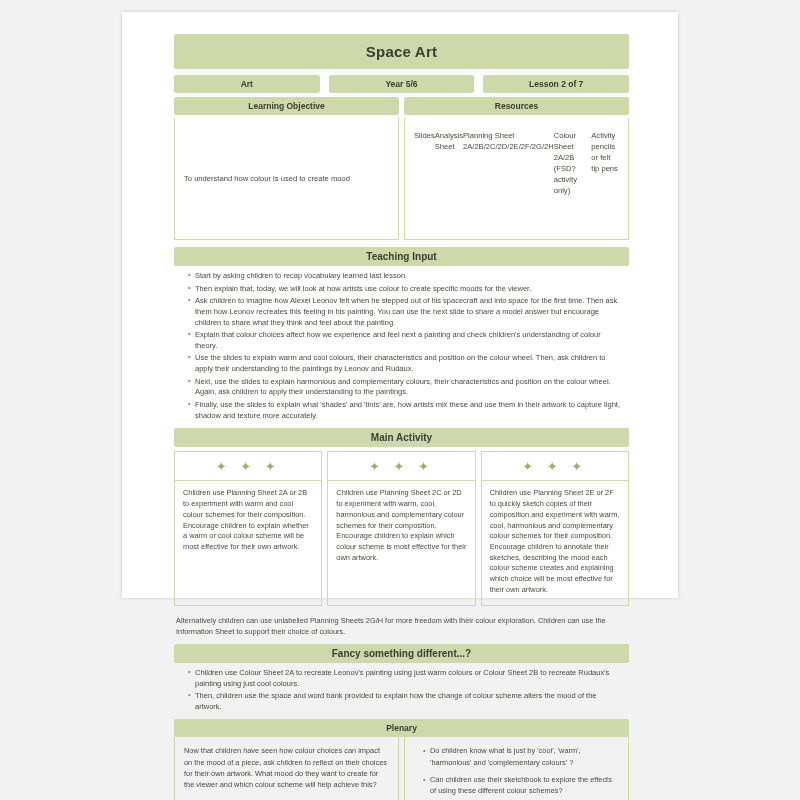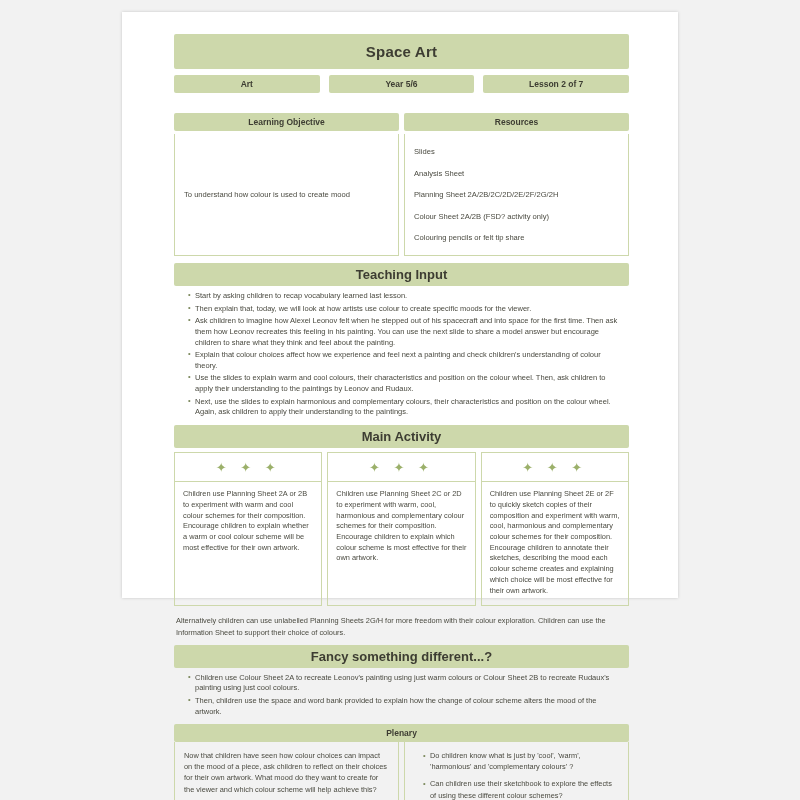--- a/index.html
+++ b/index.html
@@ -51,30 +51,30 @@
     margin-top: 6px;
     align-items: center;
   }
   .meta-cell {
     width: 32%;
     font-size: 8.5px;
     padding: 4px 0;
   }
   .two-head {
     display: flex;
-    margin-top: 20px;
+    margin-top: 4px;
     gap: 5px;
   }
   .two-head .bar {
     flex: 1;
     font-size: 8.5px;
     padding: 4px 0;
   }
   .section-bar {
-    font-size: 13px;
+    font-size: 10px;
     padding: 4px 0;
     margin-top: 7px;
   }
   
   .obj-res {
     display: flex;
     gap: 5px;
     margin-top: 3px;
   }
   .obj-box, .res-box {
@@ -89,22 +89,22 @@
   .obj-box {
     flex: 1;
     display: flex;
     align-items: center;
     min-height: 122px;
   }
   .res-box {
     flex: 1;
     min-height: 122px;
     display: flex;
-    flex-direction: column;
-    justify-content: space-between;
+    flex-direction: row;
+    justify-content: flex-start;
     padding-top: 10px;
     padding-bottom: 10px;
   }
   .res-box div { padding: 2px 0; }
   
   .bullets {
     margin: 5px 0 0 0;
     padding: 0 4px 0 14px;
     list-style: none;
     font-size: 7.5px;
@@ -217,32 +217,33 @@
         <div class="bar">Resources</div>
       </div>
 
       <div class="obj-res">
         <div class="obj-box">To understand how colour is used to create mood</div>
         <div class="res-box">
           <div>Slides</div>
           <div>Analysis Sheet</div>
           <div>Planning Sheet 2A/2B/2C/2D/2E/2F/2G/2H</div>
           <div>Colour Sheet 2A/2B (FSD? activity only)</div>
-          <div>Colouring pencils or felt tip share</div>
+          <div>Activity pencils or felt tip pens</div>
         </div>
       </div>
 
       <div class="bar section-bar">Teaching Input</div>
       <ul class="bullets">
         <li>Start by asking children to recap vocabulary learned last lesson.</li>
         <li>Then explain that, today, we will look at how artists use colour to create specific moods for the viewer.</li>
         <li>Ask children to imagine how Alexei Leonov felt when he stepped out of his spacecraft and into space for the first time. Then ask them how Leonov recreates this feeling in his painting. You can use the next slide to share a model answer but encourage children to share what they think and feel about the painting.</li>
         <li>Explain that colour choices affect how we experience and feel next a painting and check children's understanding of colour theory.</li>
         <li>Use the slides to explain warm and cool colours, their characteristics and position on the colour wheel. Then, ask children to apply their understanding to the paintings by Leonov and Rudaux.</li>
         <li>Next, use the slides to explain harmonious and complementary colours, their characteristics and position on the colour wheel. Again, ask children to apply their understanding to the paintings.</li>
+        <li>Finally, use the slides to explain what 'shades' and 'tints' are, how artists mix these and use them in their artwork to capture light, shadow and texture more accurately.</li>
       </ul>
 
       <div class="bar section-bar">Main Activity</div>
       <div class="cols">
         <div class="col">
           <div class="deco">✦ ✦ ✦</div>
           <div class="body">Children use Planning Sheet 2A or 2B to experiment with warm and cool colour schemes for their composition. Encourage children to explain whether a warm or cool colour scheme will be most effective for their own artwork.</div>
         </div>
         <div class="col">
           <div class="deco">✦ ✦ ✦</div>

